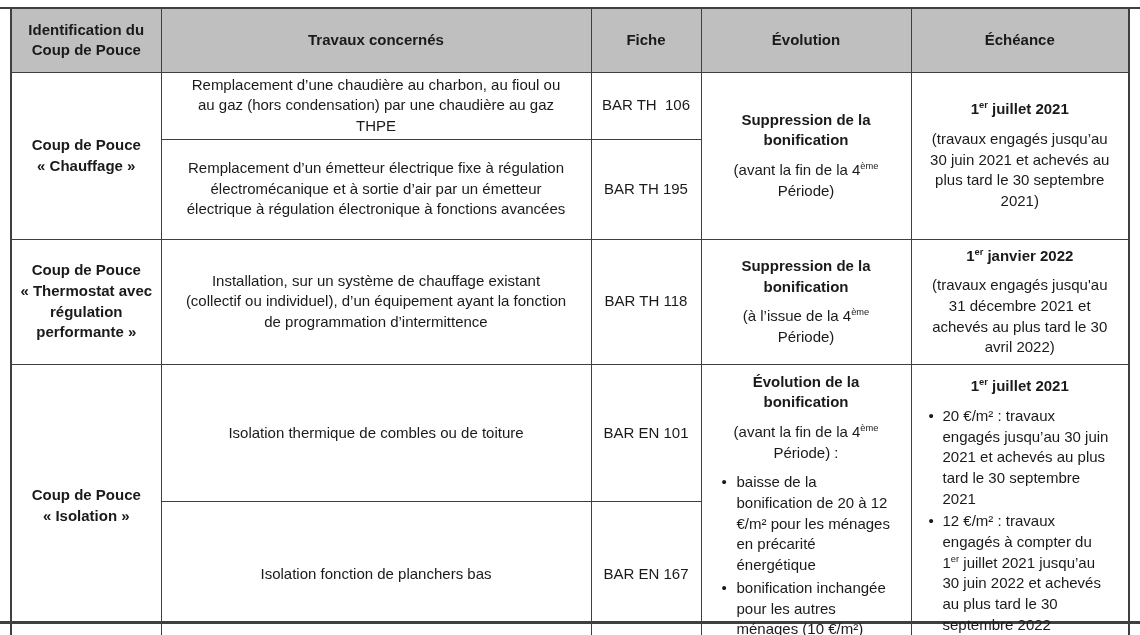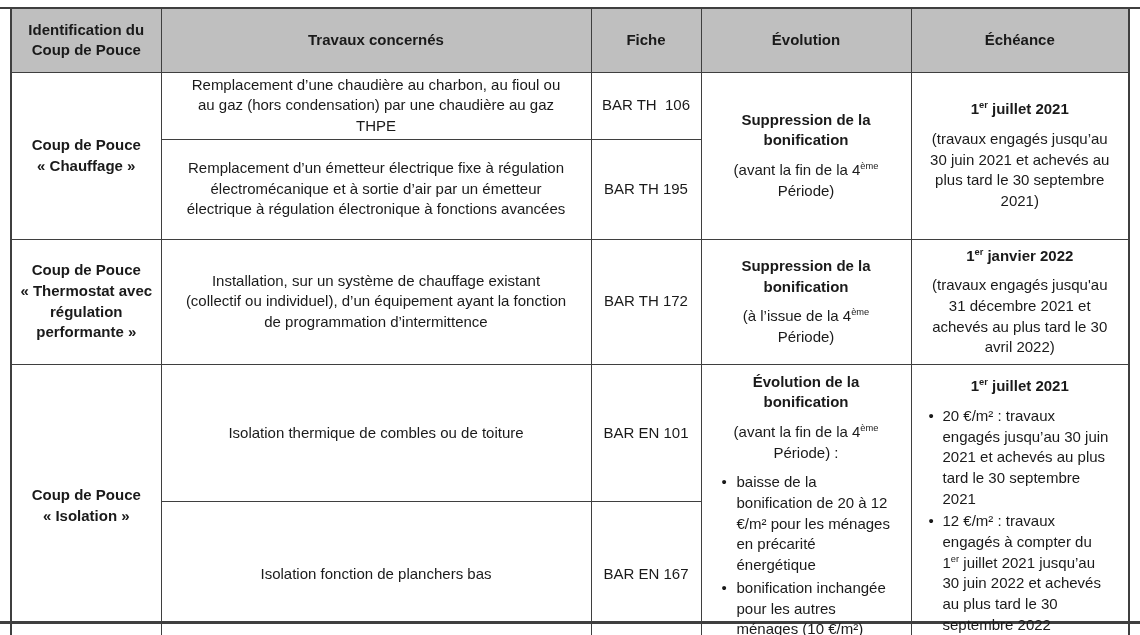--- a/index.html
+++ b/index.html
@@ -94,21 +94,21 @@
       <td class="cell-travaux">Remplacement d’un émetteur électrique fixe à régulation électromécanique et à sortie d’air par un émetteur électrique à régulation électronique à fonctions avancées</td>
       <td class="cell-fiche">BAR TH 195</td>
     </tr>
 
     <tr class="row-g2">
       <td class="cell-id">Coup de Pouce
 « Thermostat avec
 régulation
 performante »</td>
       <td class="cell-travaux">Installation, sur un système de chauffage existant (collectif ou individuel), d’un équipement ayant la fonction de programmation d’intermittence</td>
-      <td class="cell-fiche">BAR TH 172</td>
+      <td class="cell-fiche">BAR TH 118</td>
       <td class="cell-evolution">
         <div class="blk-title">Suppression de la bonification</div>
         <div class="blk-note">(à l’issue de la 4<sup>ème</sup> Période)</div>
       </td>
       <td class="cell-echeance">
         <div class="blk-title">1<sup>er</sup> janvier 2022</div>
         <div class="blk-note">(travaux engagés jusqu'au 31 décembre 2021 et achevés au plus tard le 30 avril 2022)</div>
       </td>
     </tr>
 

